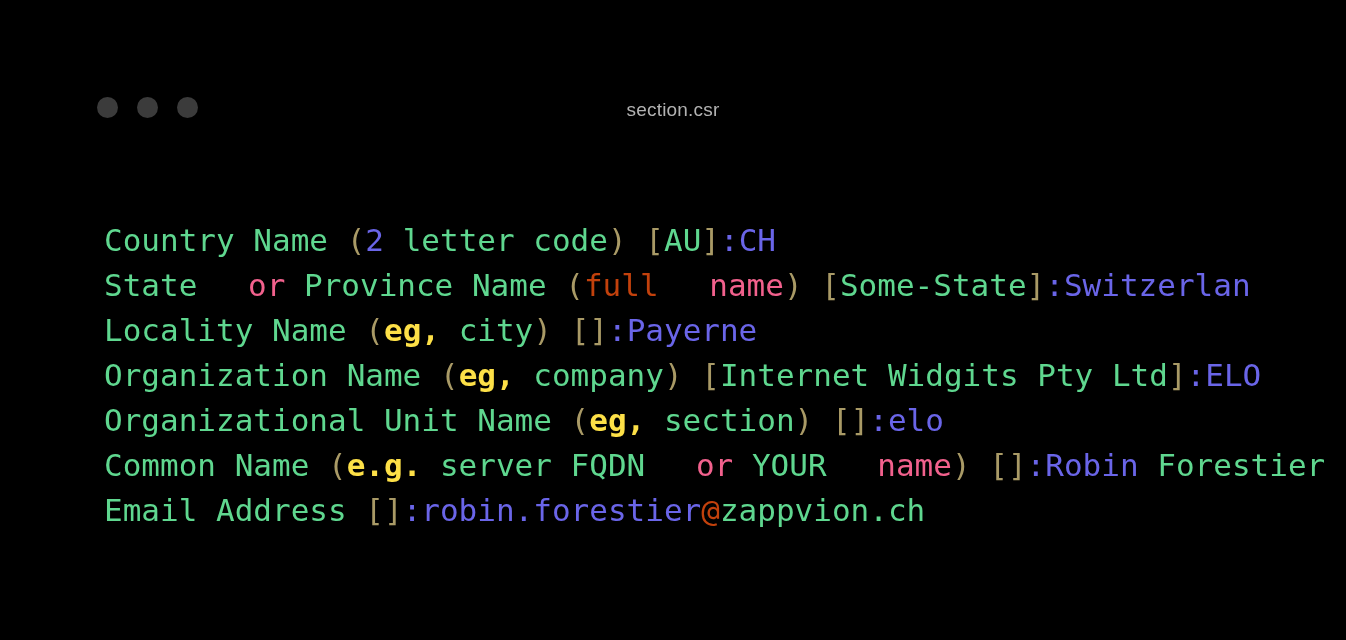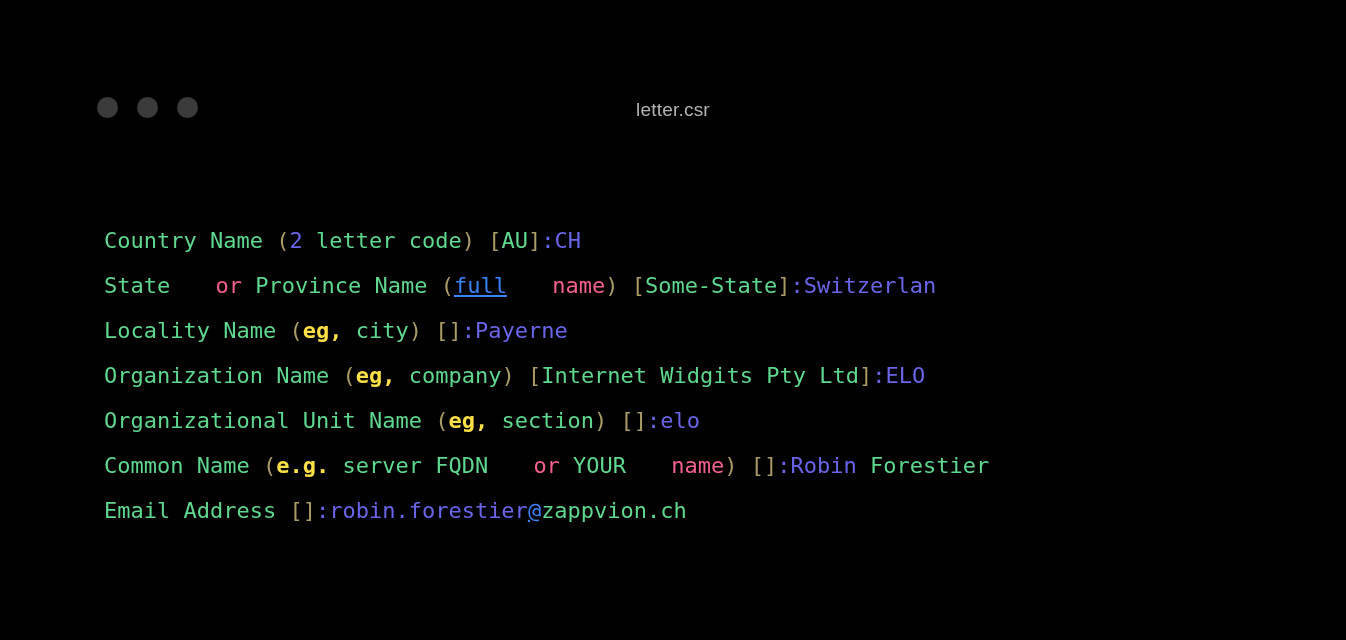--- a/index.html
+++ b/index.html
@@ -57,47 +57,47 @@
     user-select: none;
   }
 
   
   #terminal {
     position: absolute;
     left: 104px;
     top: 218px;
     width: 1180px;
     font-family: "DejaVu Sans Mono", monospace;
-    font-size: 22px;
+    font-size: 31px;
     line-height: 45px;
     white-space: pre;
     letter-spacing: 0px;
   }
   .line {
     white-space: pre;
     height: 45px;
   }
 
   
   .c-green   { color: #5fd78f; }
   .c-purple  { color: #6a65e8; }
   .c-pink    { color: #f2618d; margin-left: 32px; }
   .c-tan     { color: #a99a66; }
-  .c-white   { color: #3b82f6; text-decoration: underline; }
+  .c-white   { color: #c2410c; }
   .c-bold    { color: #fde047; font-weight: bold; }
 </style>
 </head>
 <body>
 
 <div id="window">
 
   <div id="titlebar">
     <div id="traffic-lights">
       <span class="dot"></span>
       <span class="dot"></span>
       <span class="dot"></span>
     </div>
-    <div id="window-title">letter.csr</div>
+    <div id="window-title">section.csr</div>
   </div>
 
   <div id="terminal"><div class="line"><span class="c-green">Country Name </span><span class="c-tan">(</span><span class="c-purple">2</span><span class="c-green"> letter code</span><span class="c-tan">)</span><span class="c-green"> </span><span class="c-tan">[</span><span class="c-green">AU</span><span class="c-tan">]</span><span class="c-purple">:</span><span class="c-purple">CH</span></div><div class="line"><span class="c-green">State </span><span class="c-pink">or</span><span class="c-green"> Province Name </span><span class="c-tan">(</span><span class="c-white">full</span><span class="c-green"> </span><span class="c-pink">name</span><span class="c-tan">)</span><span class="c-green"> </span><span class="c-tan">[</span><span class="c-green">Some-State</span><span class="c-tan">]</span><span class="c-purple">:</span><span class="c-purple">Switzerlan</span></div><div class="line"><span class="c-green">Locality Name </span><span class="c-tan">(</span><span class="c-bold">eg,</span><span class="c-green"> city</span><span class="c-tan">)</span><span class="c-green"> </span><span class="c-tan">[]</span><span class="c-purple">:</span><span class="c-purple">Payerne</span></div><div class="line"><span class="c-green">Organization Name </span><span class="c-tan">(</span><span class="c-bold">eg,</span><span class="c-green"> company</span><span class="c-tan">)</span><span class="c-green"> </span><span class="c-tan">[</span><span class="c-green">Internet Widgits Pty Ltd</span><span class="c-tan">]</span><span class="c-purple">:</span><span class="c-purple">ELO</span></div><div class="line"><span class="c-green">Organizational Unit Name </span><span class="c-tan">(</span><span class="c-bold">eg,</span><span class="c-green"> section</span><span class="c-tan">)</span><span class="c-green"> </span><span class="c-tan">[]</span><span class="c-purple">:</span><span class="c-purple">elo</span></div><div class="line"><span class="c-green">Common Name </span><span class="c-tan">(</span><span class="c-bold">e.g.</span><span class="c-green"> server FQDN </span><span class="c-pink">or</span><span class="c-green"> YOUR </span><span class="c-pink">name</span><span class="c-tan">)</span><span class="c-green"> </span><span class="c-tan">[]</span><span class="c-purple">:</span><span class="c-purple">Robin</span><span class="c-green"> Forestier</span></div><div class="line"><span class="c-green">Email Address </span><span class="c-tan">[]</span><span class="c-purple">:</span><span class="c-purple">robin.forestier</span><span class="c-white">@</span><span class="c-green">zappvion.ch</span></div></div>
 
 </div>
 
 </body></html>

